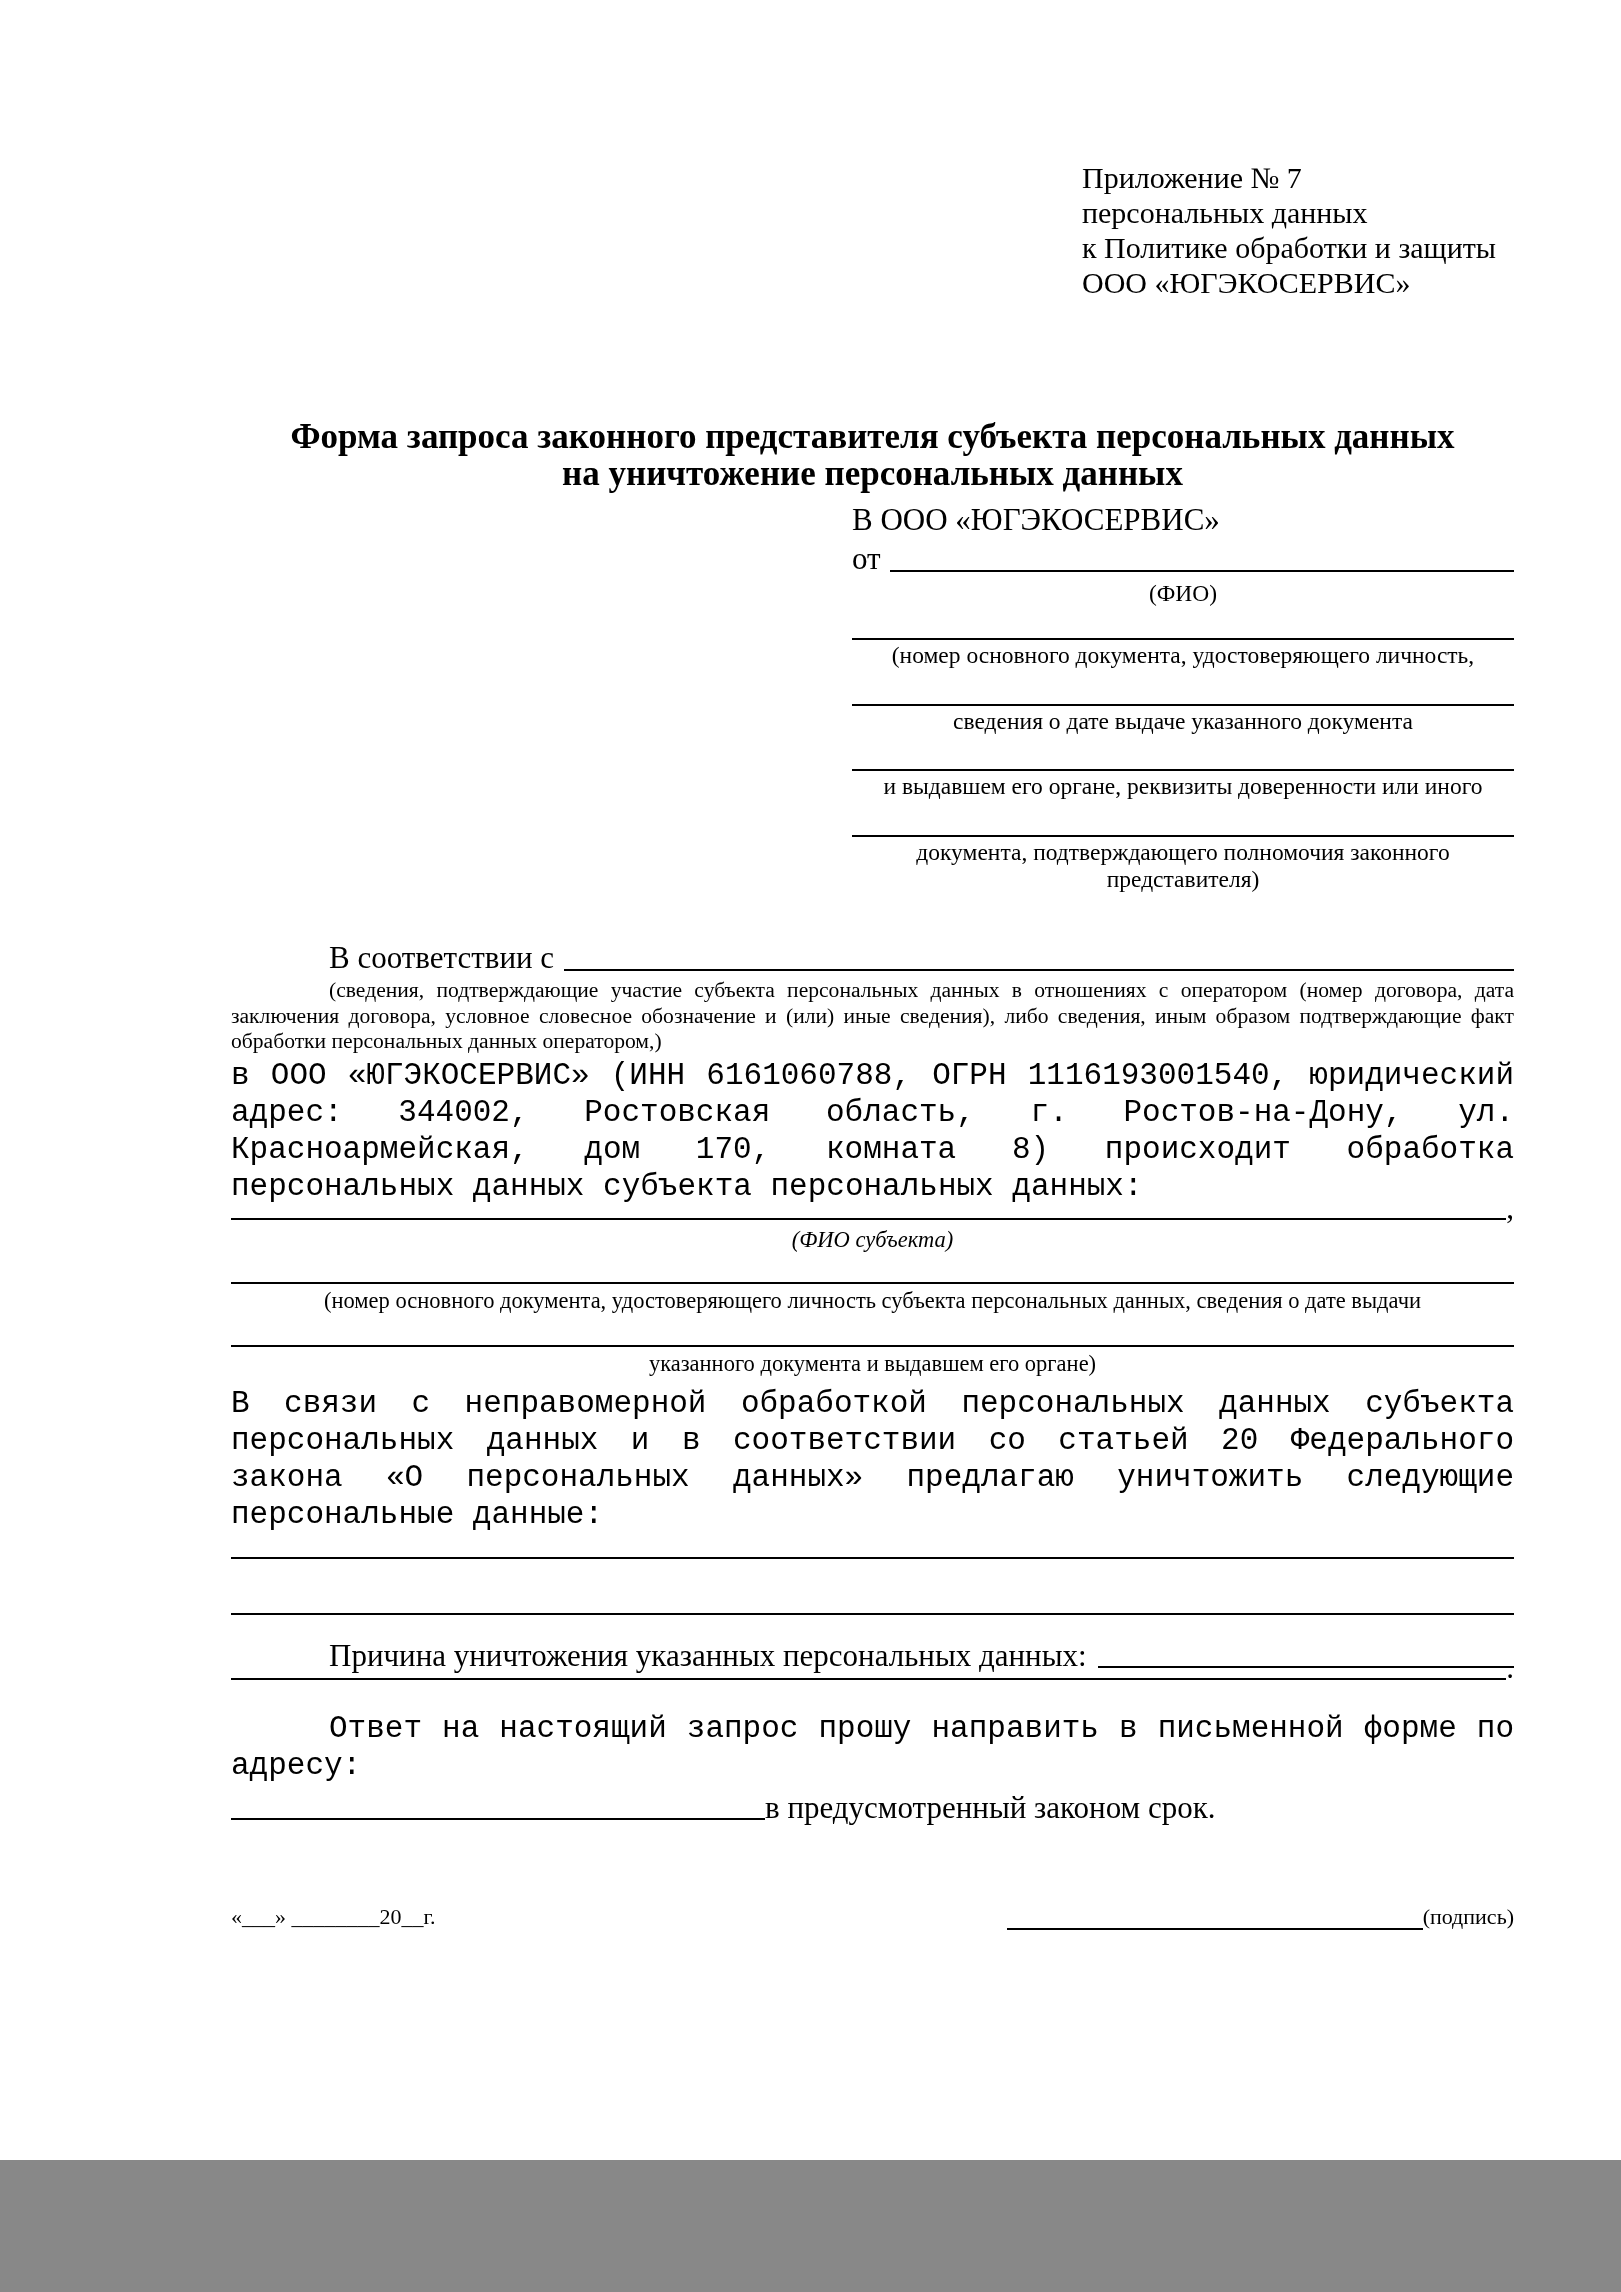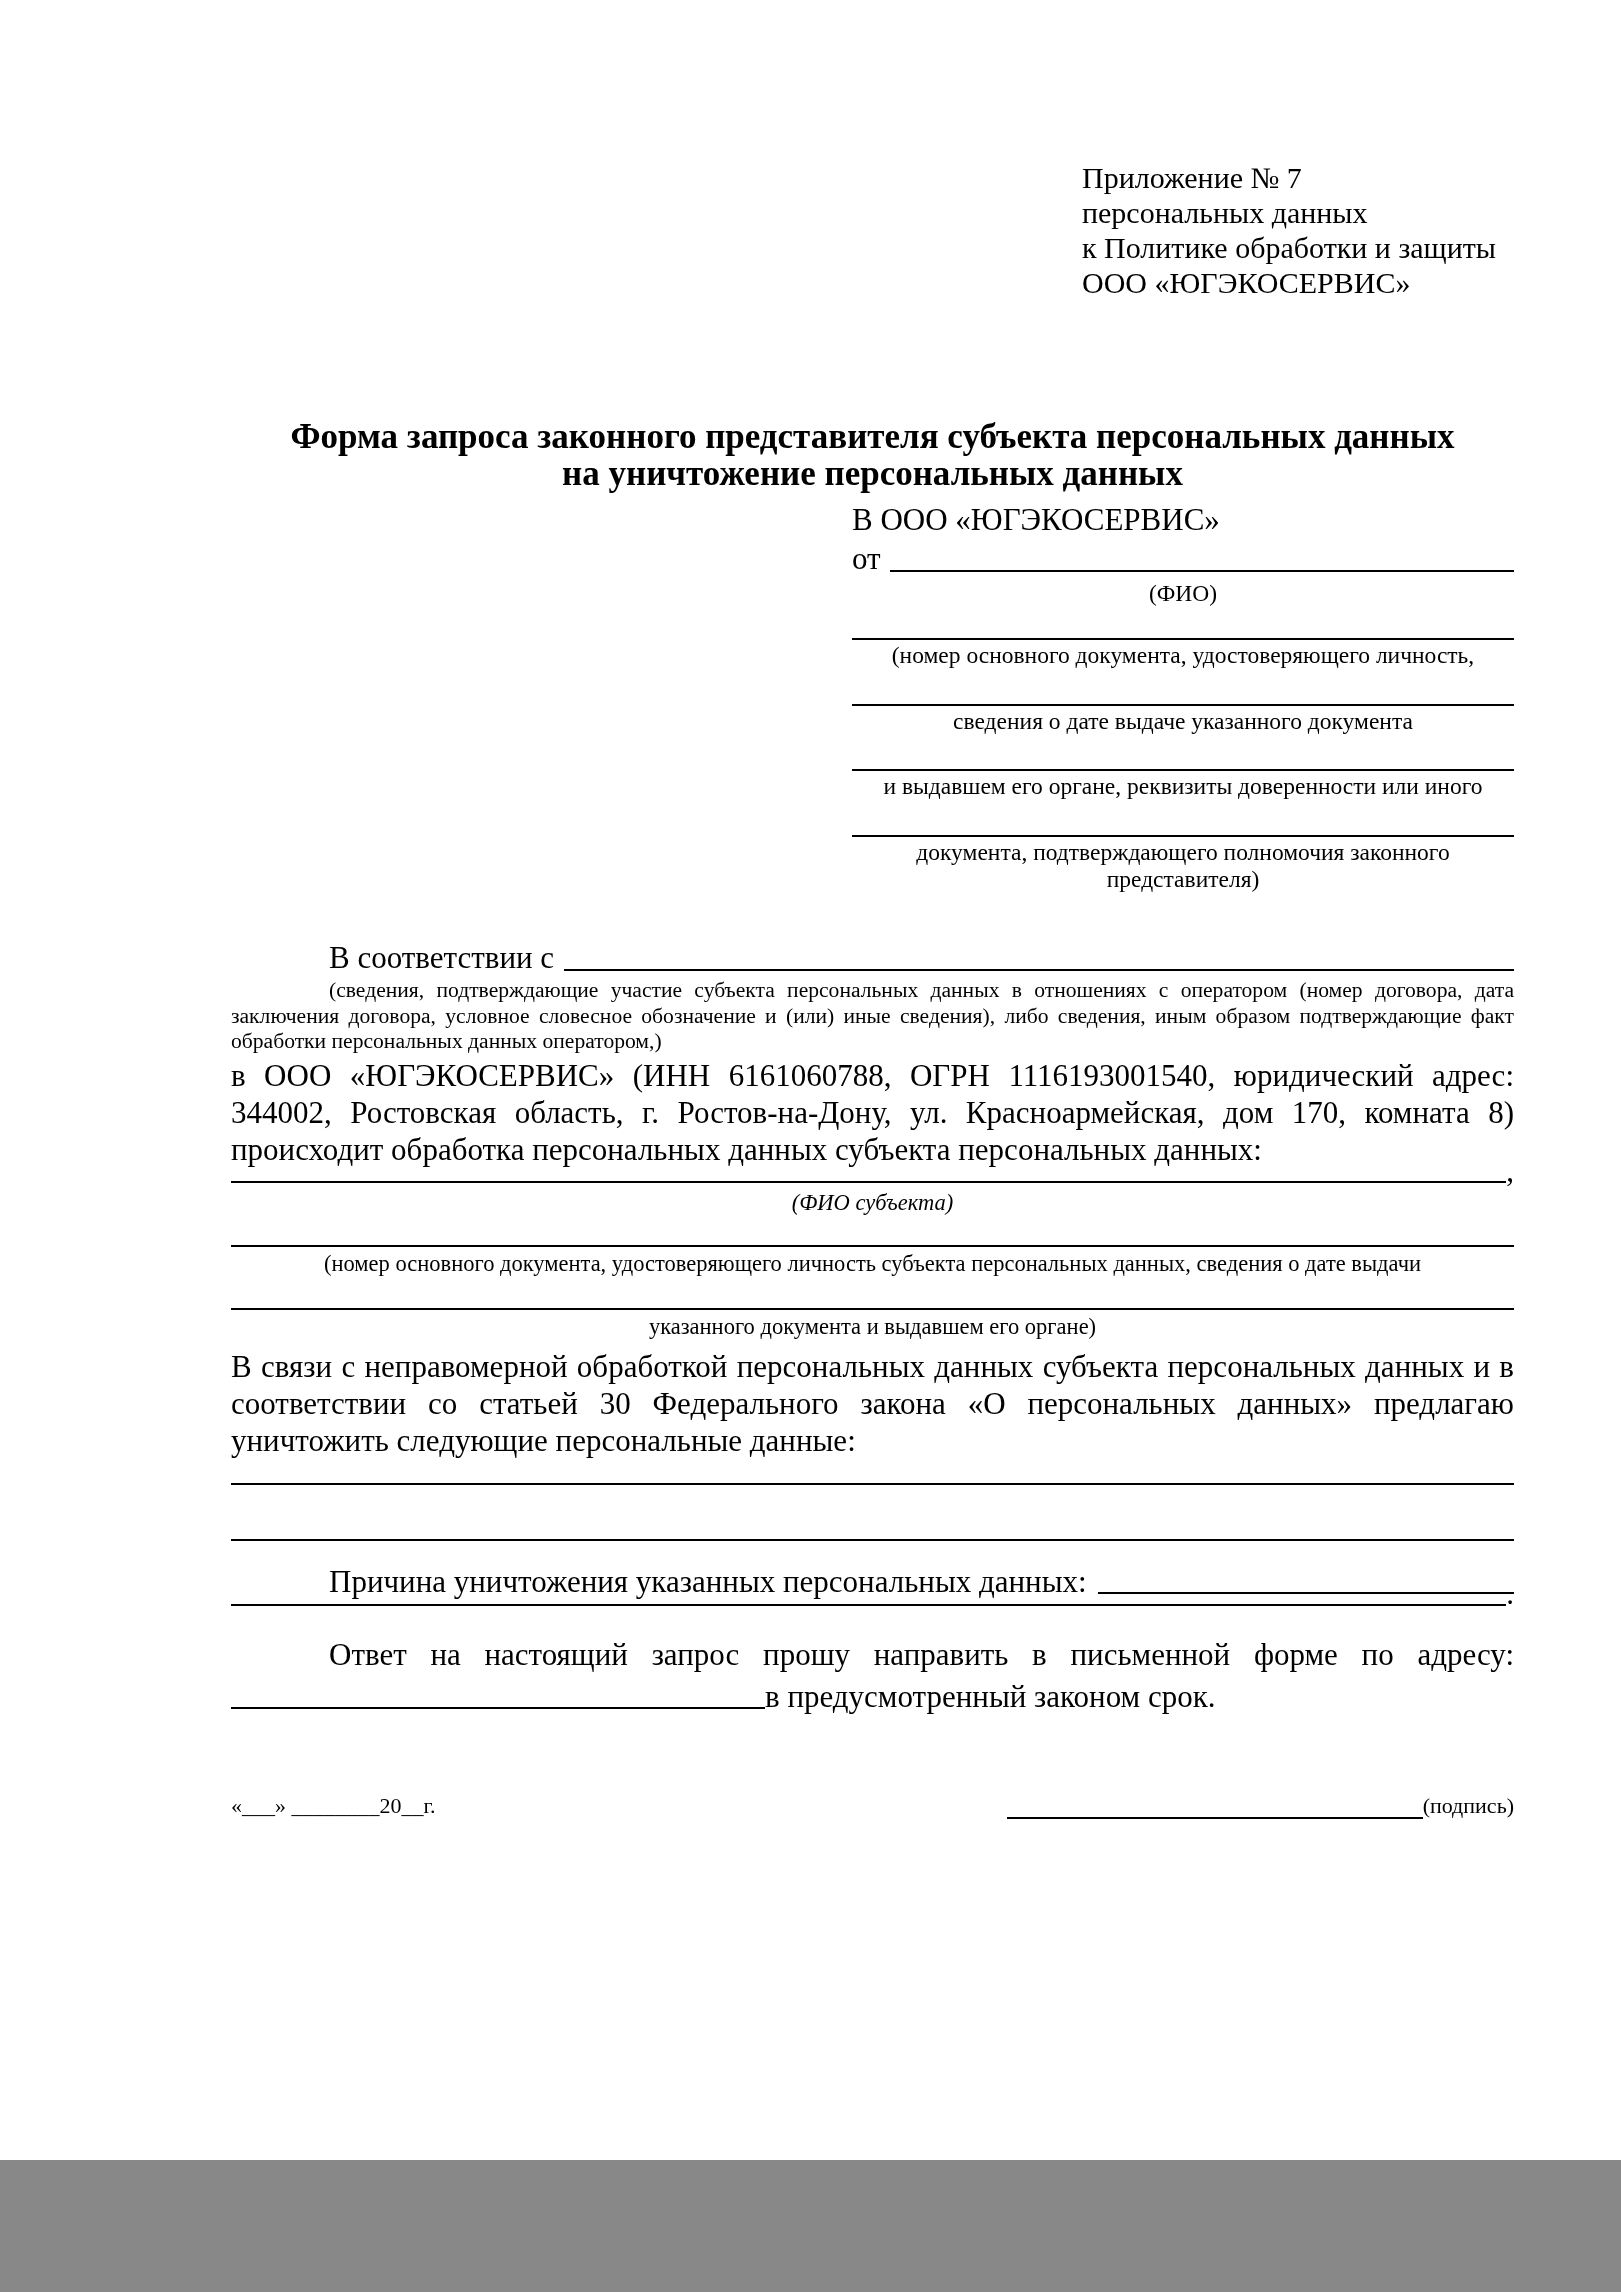--- a/index.html
+++ b/index.html
@@ -64,20 +64,21 @@
     line-height:25.5px;
     text-align:justify;
     text-indent:98px;
   }
   
   .para {
     margin-top:2px;
     font-size:31px;
     line-height:37px;
     text-align:justify;
+    font-family:Liberation Mono, monospace;
   }
   .para.indented { text-indent:98px; }
   .para.stretch { text-align-last:justify; }
   
   .rule-row { display:flex; font-size:31px; line-height:37px; }
   .rule-row .tail-char { align-self:flex-end; }
   .wide-rule { border-bottom:2.9px solid #000; }
   .cap-wide {
     font-size:22.5px;
     line-height:27.4px;
@@ -156,21 +157,21 @@
       <span class="tail-char">,</span>
     </div>
     <div class="cap-wide" style="margin-top:0px;font-style:italic;">(ФИО субъекта)</div>
 
     <div class="wide-rule" style="height:30px;"></div>
     <div class="cap-wide">(номер основного документа, удостоверяющего личность субъекта персональных данных, сведения о дате выдачи</div>
 
     <div class="wide-rule" style="height:33px;"></div>
     <div class="cap-wide">указанного документа и выдавшем его органе)</div>
 
-    <div class="para" style="margin-top:7.8px;">В связи с неправомерной обработкой персональных данных субъекта персональных данных и в соответствии со статьей 30 Федерального закона «О персональных данных» предлагаю уничтожить следующие персональные данные:</div>
+    <div class="para" style="margin-top:7.8px;">В связи с неправомерной обработкой персональных данных субъекта персональных данных и в соответствии со статьей 20 Федерального закона «О персональных данных» предлагаю уничтожить следующие персональные данные:</div>
 
     <div class="wide-rule" style="height:25.5px;"></div>
     <div class="wide-rule" style="height:56px;"></div>
 
     <div class="reason-row">
       <span class="lbl">Причина уничтожения указанных персональных данных:</span>
       <span class="fill"></span>
     </div>
 
     <div class="rule-row" style="height:37px; margin-top:-25.5px;">

